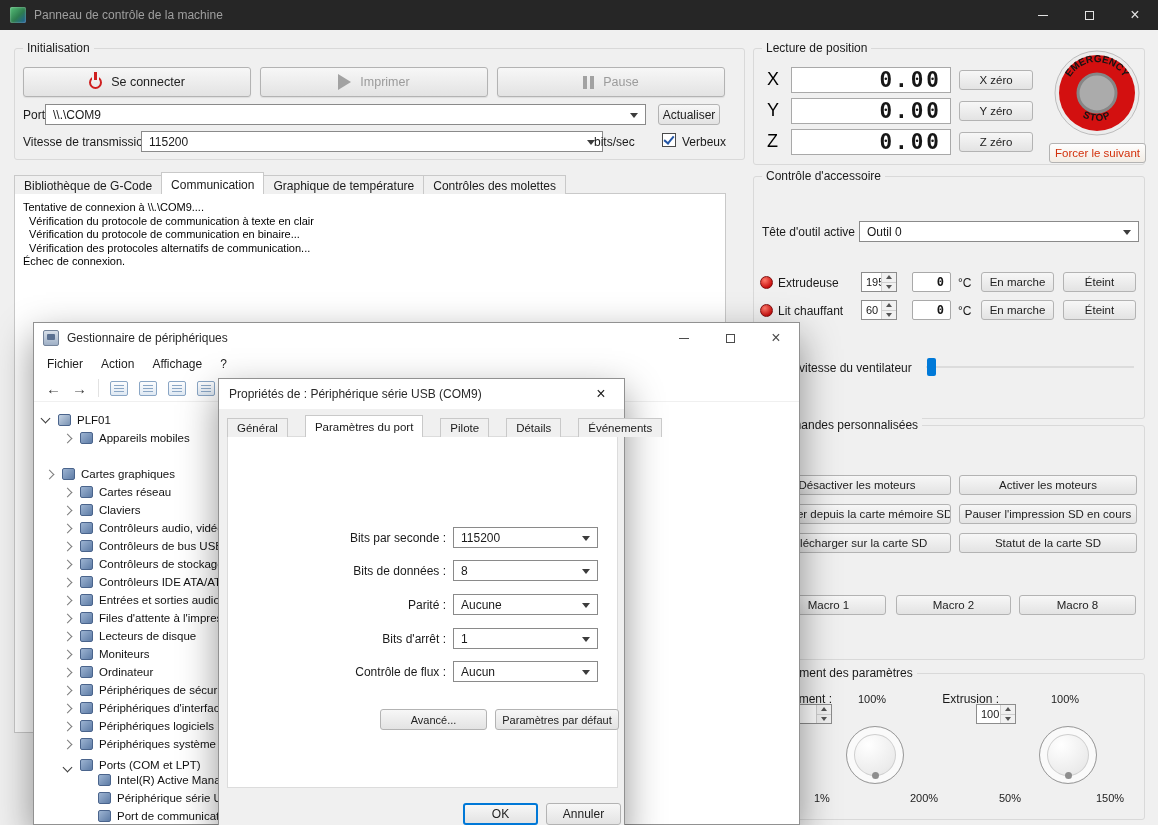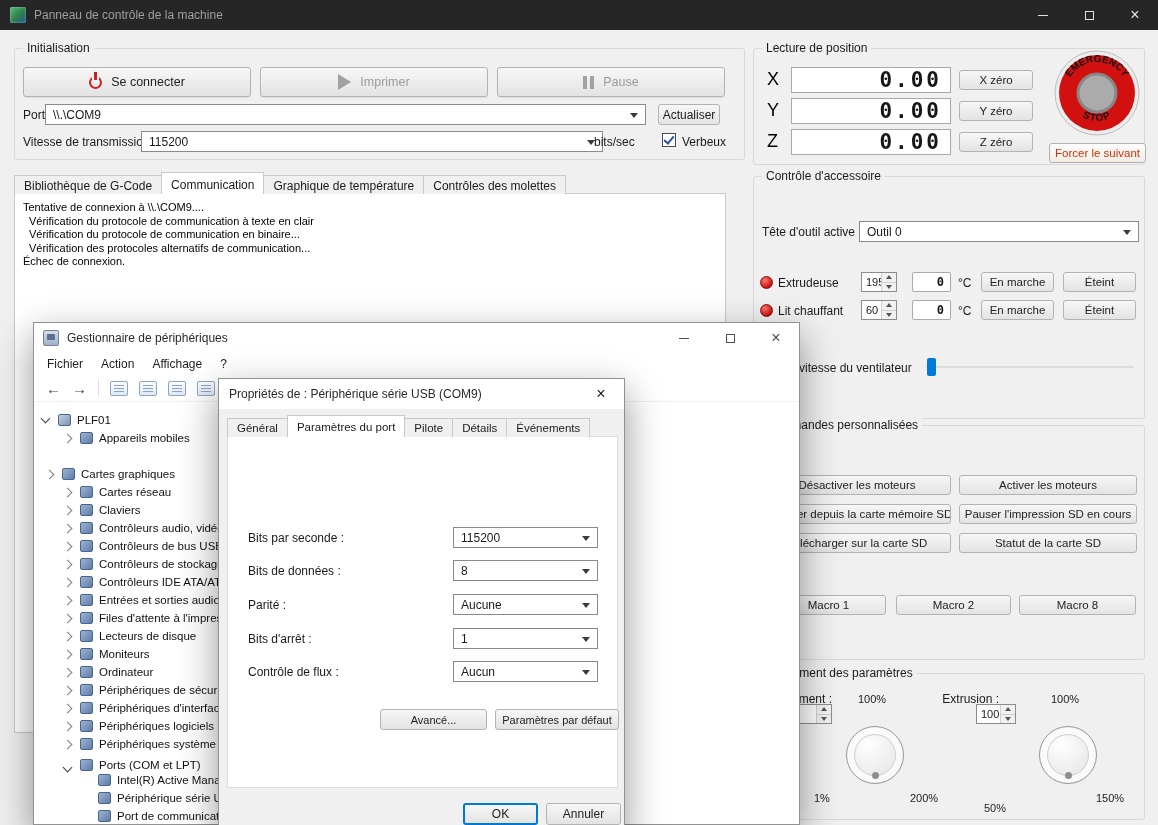--- a/index.html
+++ b/index.html
@@ -89,21 +89,21 @@
   .ticon{width:18px;height:15px;border:1px solid #8aa6c5;border-radius:2px;background:linear-gradient(#fdfdfe,#dfe9f3);position:relative;flex:none;}
   .ticon::after{content:"";position:absolute;left:3px;right:3px;top:3px;height:1px;background:#8aa6c5;box-shadow:0 3px 0 #8aa6c5,0 6px 0 #8aa6c5;}
   .trow{position:absolute;left:0;width:740px;height:18px;display:flex;align-items:center;font-size:11.5px;white-space:nowrap;color:#111;}
   .chev{width:7px;height:7px;border-right:1.4px solid #7c7c7c;border-bottom:1.4px solid #7c7c7c;transform:rotate(-45deg);margin-right:9px;flex:none;}
   .chev.open{transform:rotate(45deg);border-color:#3c3c3c;margin-top:-3px;}
   .dicon{width:13px;height:12px;border-radius:2px;background:linear-gradient(135deg,#9db4d2,#5e7ca6);border:1px solid #4a648c;margin-right:6px;flex:none;}
   .dicon-root{background:linear-gradient(135deg,#c4d2e3,#7a93b3);}
 
   
   .pdialog{background:#f0f0f0;}
-  .pd-label{position:absolute;font-size:12px;white-space:nowrap;}
+  .pd-label{position:absolute;text-align:right;font-size:12px;white-space:nowrap;}
   .btn.default{border:2px solid #0078d7;}
 </style>
 </head>
 <body>
 
 <div style="position:absolute;left:0;top:0;width:1158px;height:825px;">
   <div class="main-titlebar">
     <span class="app-icon"></span>
     <span>Panneau de contrôle de la machine</span>
     <div class="cap" style="right:92px;">
@@ -323,21 +323,21 @@
       <span class="sarr">
           <i>
             <b class="tri-up"></b>
           </i>
           <i>
             <b class="tri-down"></b>
           </i>
         </span>
     </div>
     <div class="knob" style="left:285px;top:52px;"></div>
-    <span class="pct" style="left:230px;top:118px;margin-top:10px;">50%</span>
+    <span class="pct" style="left:245px;top:118px;">50%</span>
     <span class="pct" style="left:342px;top:118px;">150%</span>
   </div>
 </div>
 
 <div class="window" style="left:33px;top:322px;width:767px;height:503px;z-index:50;">
   <div class="wtitle">
     <span class="dm-appicon"></span>
     <span>Gestionnaire de périphériques</span>
   </div>
   <div class="wcap" style="right:92px;">
@@ -481,21 +481,21 @@
 </div>
 
 <div class="window pdialog" style="left:218px;top:378px;width:407px;height:460px;z-index:100;">
   <div class="wtitle" style="padding-left:10px;">
     <span>Propriétés de : Périphérique série USB (COM9)</span>
   </div>
   <div class="wcap" style="right:0;color:#1a1a1a;">
       <span class="closex">×</span>
     </div>
 
-  <div class="tabs" style="left:8px;top:37px;height:21px;">
+  <div class="tabs" style="left:8px;top:37px;height:21px;gap:18px;">
     <span class="tab" style="font-size:11.5px;">Général</span>
     <span class="tab active" style="font-size:11.5px;">Paramètres du port</span>
     <span class="tab" style="font-size:11.5px;">Pilote</span>
     <span class="tab" style="font-size:11.5px;">Détails</span>
     <span class="tab" style="font-size:11.5px;">Événements</span>
   </div>
   <div class="page" style="left:8px;top:57px;width:391px;height:352px;border-color:#dcdcdc;">
     <span class="pd-label" style="left:20px;top:94px;width:198px;">Bits par seconde :</span>
     <span class="pd-label" style="left:20px;top:127px;width:198px;">Bits de données :</span>
     <span class="pd-label" style="left:20px;top:161px;width:198px;">Parité :</span>

